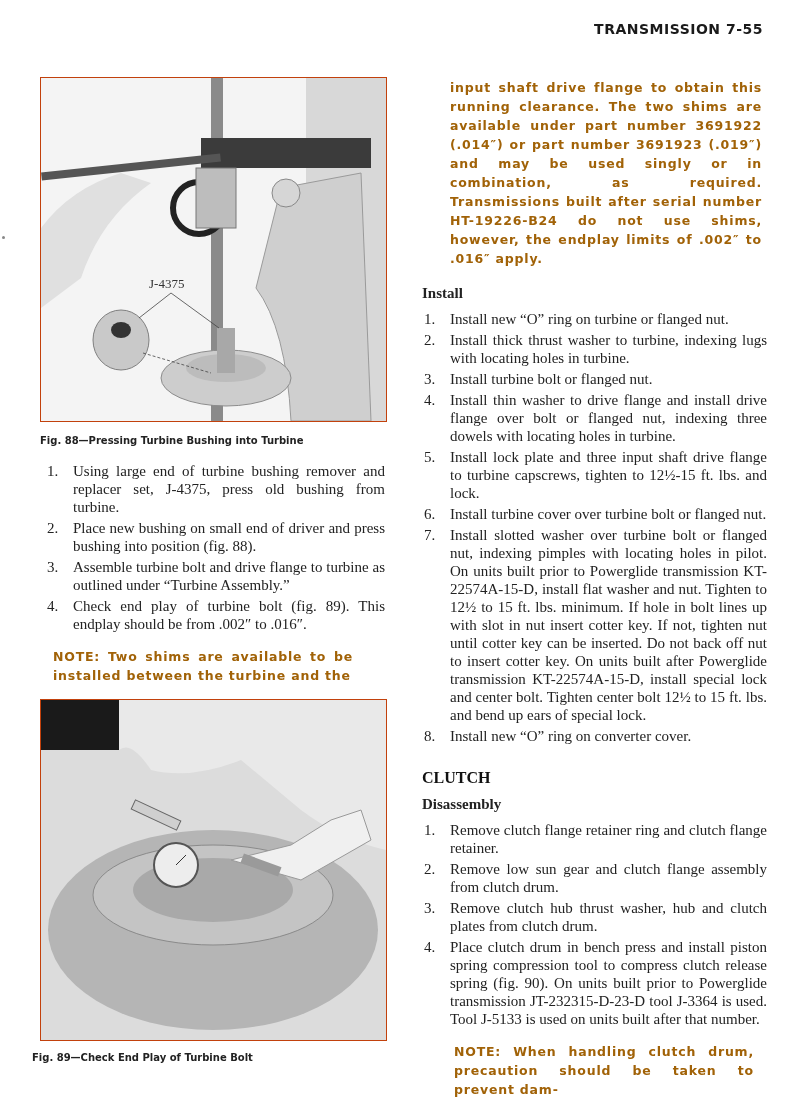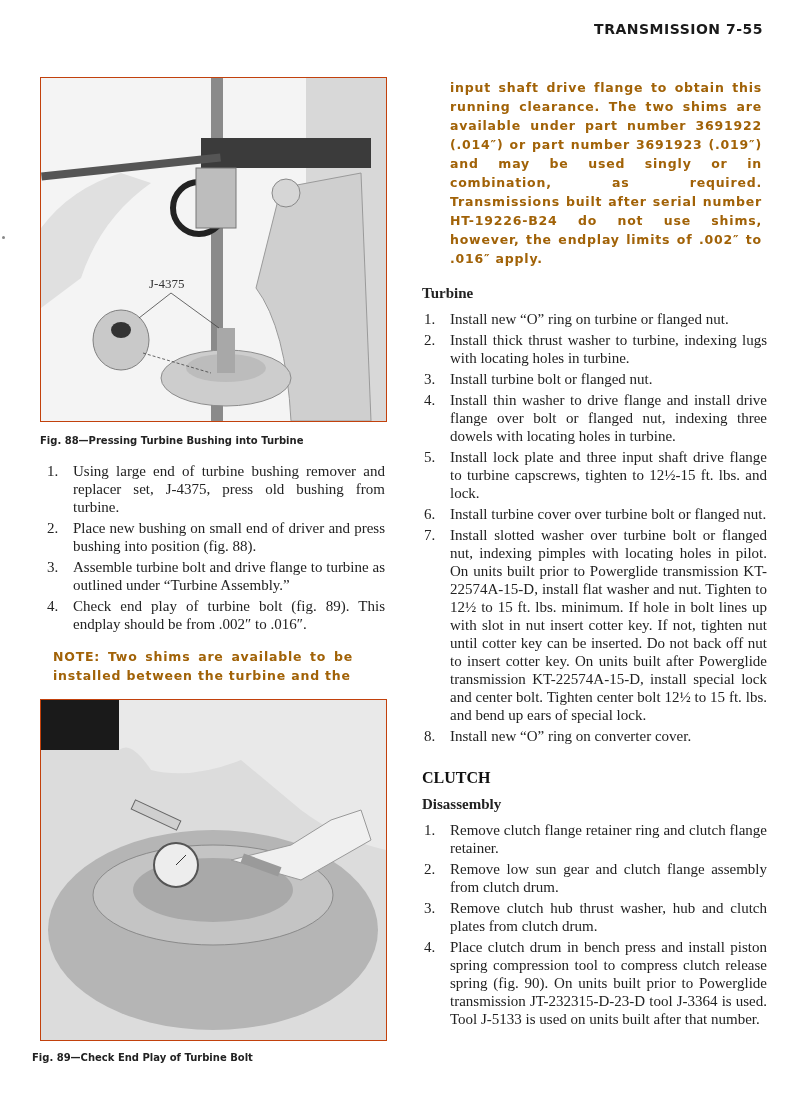--- a/index.html
+++ b/index.html
@@ -101,33 +101,34 @@
     <rect x="90" y="110" width="50" height="10" fill="#cfcfcf" stroke="#666" transform="rotate(25 115 115)"></rect>
     <path d="M190 160 L250 145 L290 120 L320 110 L330 140 L260 180 Z" fill="#f0f0f0" stroke="#999"></path>
     <rect x="200" y="160" width="40" height="10" fill="#9a9a9a" transform="rotate(20 220 165)"></rect>
   </svg>
 </div>
 <div class="caption cap89">Fig. 89—Check End Play of Turbine Bolt</div>
 
 <div class="col col-right">
   <div class="note note-top">input shaft drive flange to obtain this running clearance. The two shims are available under part number 3691922 (.014″) or part number 3691923 (.019″) and may be used singly or in combination, as required. Transmissions built after serial number HT-19226-B24 do not use shims, however, the endplay limits of .002″ to .016″ apply.</div>
 
-  <h3 class="sub">Turbine</h3>
+  <h3 class="sub">Install</h3>
   <ol class="steps">
     <li><span class="num">1.</span><span>Install new “O” ring on turbine or flanged nut.</span></li>
     <li><span class="num">2.</span><span>Install thick thrust washer to turbine, indexing lugs with locating holes in turbine.</span></li>
     <li><span class="num">3.</span><span>Install turbine bolt or flanged nut.</span></li>
     <li><span class="num">4.</span><span>Install thin washer to drive flange and install drive flange over bolt or flanged nut, indexing three dowels with locating holes in turbine.</span></li>
     <li><span class="num">5.</span><span>Install lock plate and three input shaft drive flange to turbine capscrews, tighten to 12½-15 ft. lbs. and lock.</span></li>
     <li><span class="num">6.</span><span>Install turbine cover over turbine bolt or flanged nut.</span></li>
     <li><span class="num">7.</span><span>Install slotted washer over turbine bolt or flanged nut, indexing pimples with locating holes in pilot. On units built prior to Powerglide transmission KT-22574A-15-D, install flat washer and nut. Tighten to 12½ to 15 ft. lbs. minimum. If hole in bolt lines up with slot in nut insert cotter key. If not, tighten nut until cotter key can be inserted. Do not back off nut to insert cotter key. On units built after Powerglide transmission KT-22574A-15-D, install special lock and center bolt. Tighten center bolt 12½ to 15 ft. lbs. and bend up ears of special lock.</span></li>
     <li><span class="num">8.</span><span>Install new “O” ring on converter cover.</span></li>
   </ol>
 
   <h2 class="sec">CLUTCH</h2>
   <h3 class="sub" style="margin-top:8px">Disassembly</h3>
   <ol class="steps">
     <li><span class="num">1.</span><span>Remove clutch flange retainer ring and clutch flange retainer.</span></li>
     <li><span class="num">2.</span><span>Remove low sun gear and clutch flange assembly from clutch drum.</span></li>
     <li><span class="num">3.</span><span>Remove clutch hub thrust washer, hub and clutch plates from clutch drum.</span></li>
     <li><span class="num">4.</span><span>Place clutch drum in bench press and install piston spring compression tool to compress clutch release spring (fig. 90). On units built prior to Powerglide transmission JT-232315-D-23-D tool J-3364 is used. Tool J-5133 is used on units built after that number.</span></li>
   </ol>
+  <div class="note note-bottom">NOTE: When handling clutch drum, precaution should be taken to prevent dam-</div>
 </div>
 
 </body></html>

